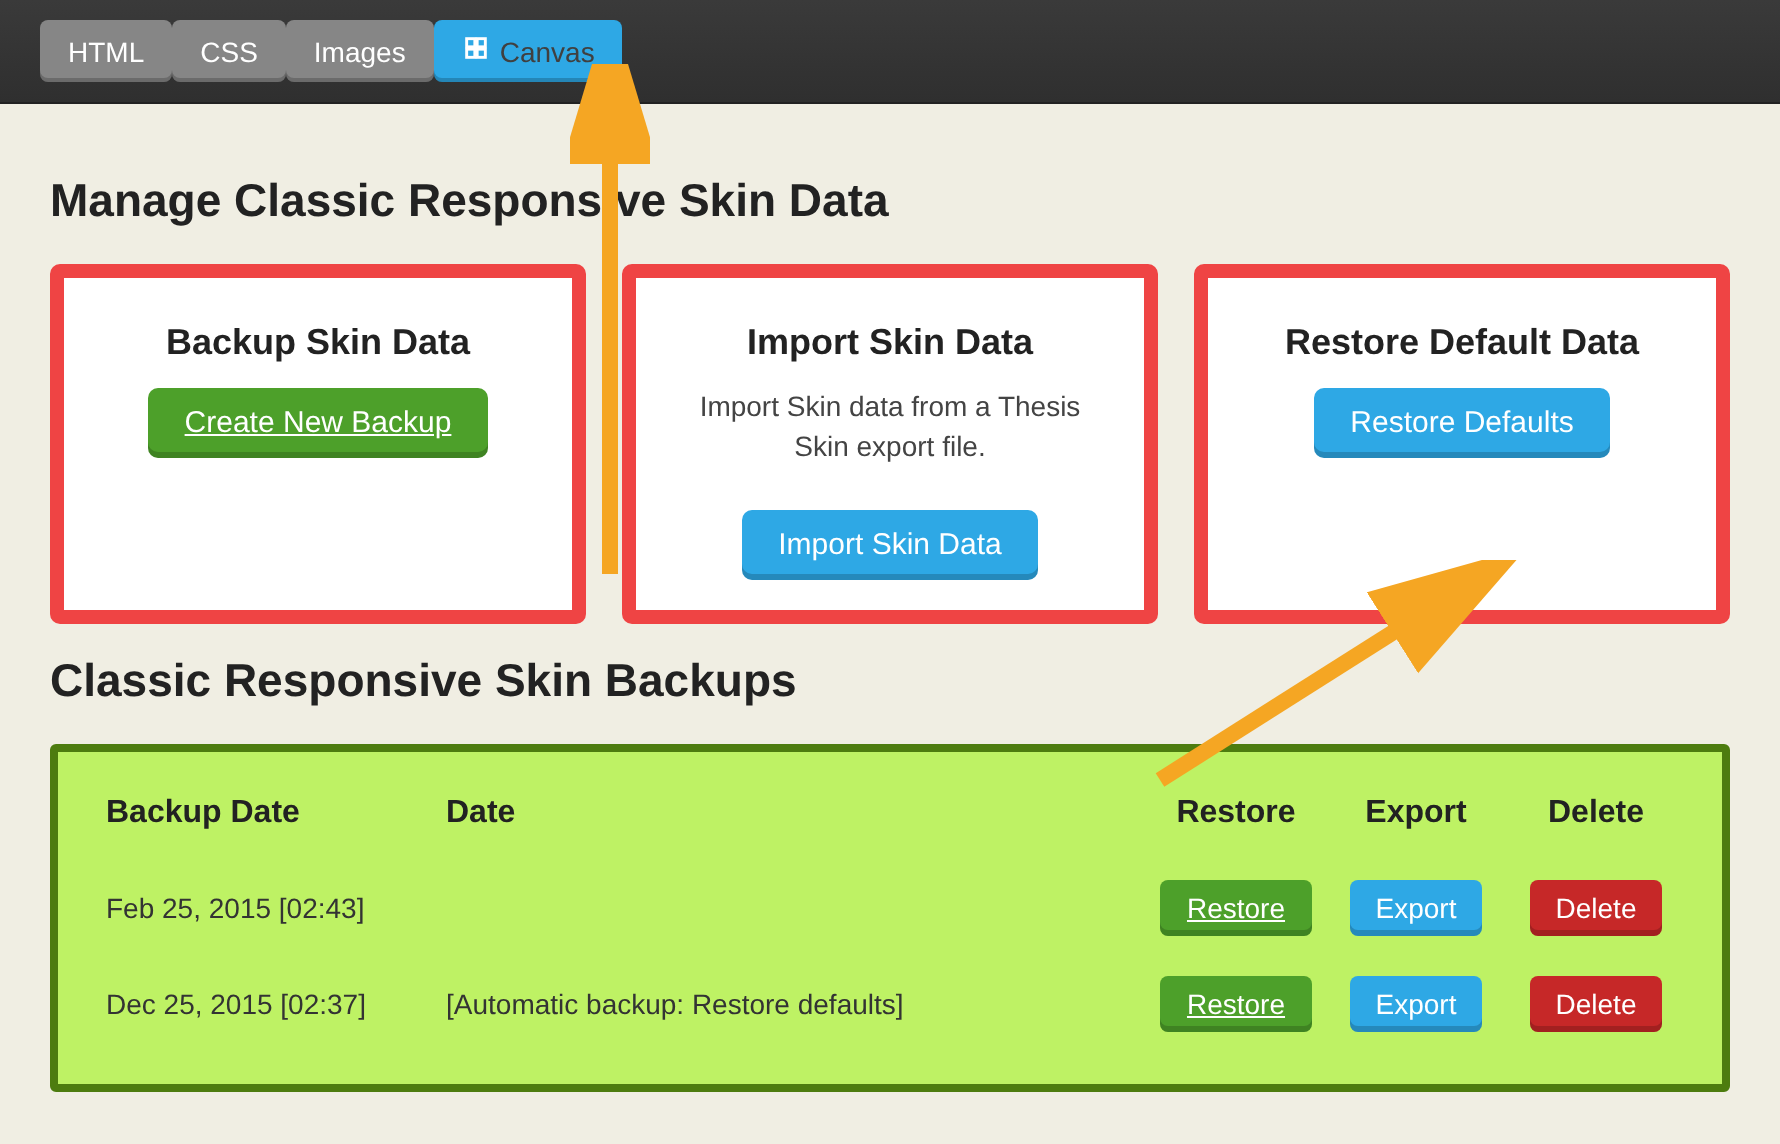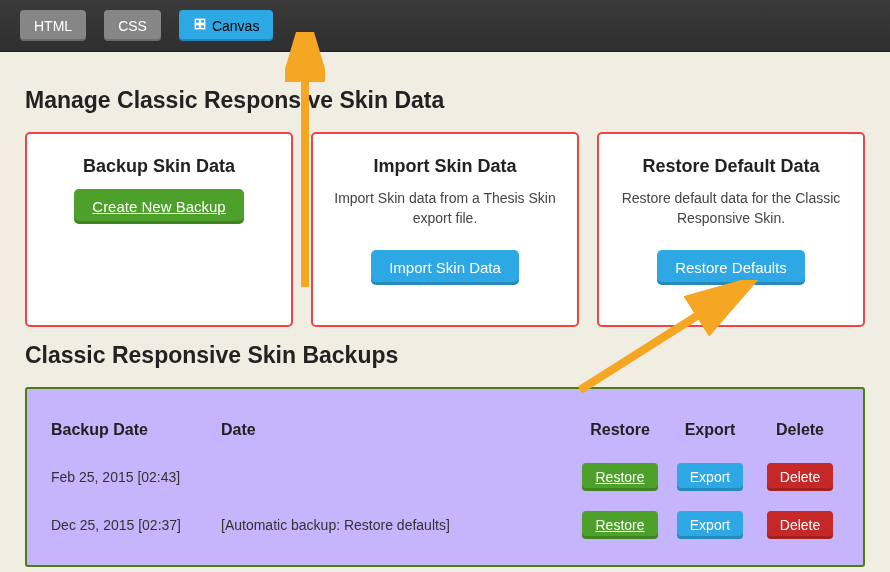--- a/index.html
+++ b/index.html
@@ -8,61 +8,61 @@
     background: #f0eee3;
     width: 890px;
     height: 572px;
     overflow: hidden;
   }
   .topbar {
     background: #333;
     background-image: linear-gradient(#3a3a3a,#2f2f2f);
     padding: 10px 20px;
     display: flex;
-    gap: 18px;
+    gap: 0;
     border-bottom: 1px solid #222;
   }
   .tab {
     background: #868686;
     color: #fff;
     border-radius: 4px;
     padding: 7px 14px;
     font-size: 14px;
     cursor: pointer;
     border: none;
     box-shadow: inset 0 -2px 0 rgba(0,0,0,.2);
   }
   .tab.active {
     background: #ffe100;
     color: #333;
     font-weight: 500;
   }
   .tab.canvas {
     background: #2ea8e5;
-    color: #000000;
+    color: #404040;
     display: inline-flex;
     align-items: center;
     gap: 5px;
     text-align: center;
   }
   .tab.canvas svg { width: 14px; height: 14px; }
   .content { padding: 20px 25px; }
   h2 {
     font-size: 23px;
     font-weight: bold;
     color: #222;
     margin: 15px 0 18px;
   }
   .cards { display: flex; gap: 18px; margin-bottom: 10px; }
   .card {
     background: #fff;
     border-radius: 5px;
-    border: 2px solid #ef4444;
+    border: 7px solid #ef4444;
     flex: 1;
-    padding: 22px 18px 40px;
+    padding: 22px 18px 15px;
     text-align: center;
   }
   .card h3 {
     font-size: 18px;
     font-weight: bold;
     color: #222;
     margin-bottom: 12px;
   }
   .card p {
     font-size: 14px;
@@ -78,24 +78,24 @@
     font-size: 15px;
     cursor: pointer;
     border: none;
     box-shadow: inset 0 -3px 0 rgba(0,0,0,.18);
   }
   .btn-green { background: #4da02a; text-decoration: underline; }
   .btn-blue  { background: #2ea8e5; }
   .btn-red   { background: #c62828; }
   .btn-sm { padding: 6px 13px; font-size: 14px; border-radius: 4px; }
   .table-wrap {
-    background: #c4b5fd;
-    border: 2px solid #4d7c0f;
+    background: #bef264;
+    border: 4px solid #4d7c0f;
     border-radius: 3px;
-    padding: 24px 18px 16px;
+    padding: 14px 18px 16px;
   }
   table { width: 100%; border-collapse: collapse; }
   th {
     text-align: left;
     font-size: 16px;
     font-weight: bold;
     color: #222;
     padding: 8px 6px 14px;
   }
   th.center, td.center { text-align: center; }
@@ -110,20 +110,21 @@
     pointer-events: none;
     z-index: 50;
   }
 </style>
 </head>
 <body>
 
 <div class="topbar">
   <button class="tab">HTML</button>
   <button class="tab">CSS</button>
+  <button class="tab">Images</button>
   <button class="tab canvas">
     <span>
       <svg viewBox="0 0 24 24" fill="none" stroke="#fff" stroke-width="2.5">
         <rect x="4" y="4" width="7" height="7"></rect>
           <rect x="13" y="4" width="7" height="7"></rect>
         <rect x="4" y="13" width="7" height="7"></rect>
           <rect x="13" y="13" width="7" height="7"></rect>
       </svg>
     </span>
     <span>Canvas</span>
@@ -138,21 +139,20 @@
       <h3>Backup Skin Data</h3>
       <button class="btn btn-green">Create New Backup</button>
     </div>
     <div class="card">
       <h3>Import Skin Data</h3>
       <p>Import Skin data from a Thesis Skin export file.</p>
       <button class="btn btn-blue">Import Skin Data</button>
     </div>
     <div class="card">
       <h3>Restore Default Data</h3>
-      <p>Restore default data for the Classic Responsive Skin.</p>
       <button class="btn btn-blue">Restore Defaults</button>
     </div>
   </div>
 
   <h2>Classic Responsive Skin Backups</h2>
 
   <div class="table-wrap">
     <table>
       <thead>
         <tr>

